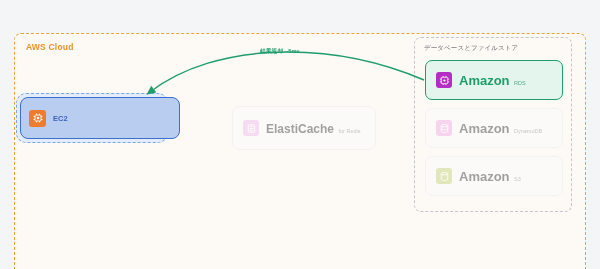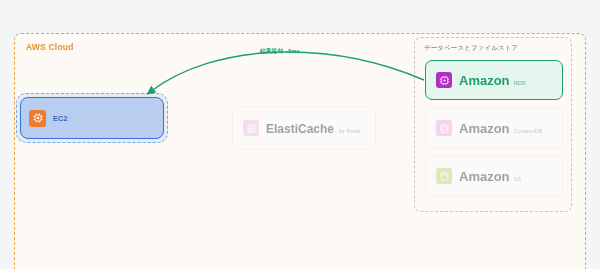--- a/index.html
+++ b/index.html
@@ -57,21 +57,21 @@
     width: 152px;
     height: 50px;
     border: 1.2px dashed #7aa7e8;
     border-radius: 10px;
     background: #e4ecfa;
   }
 
   .ec2-node {
     position: absolute;
     left: 4px; top: 4px;
-    width: 144px;
+    width: 160px;
     height: 42px;
     background: #b9cdf0;
     border: 1.6px solid #3b6fce;
     border-radius: 8px;
     display: flex;
     align-items: center;
     padding-left: 8px;
   }
 
   .ec2-icon {

